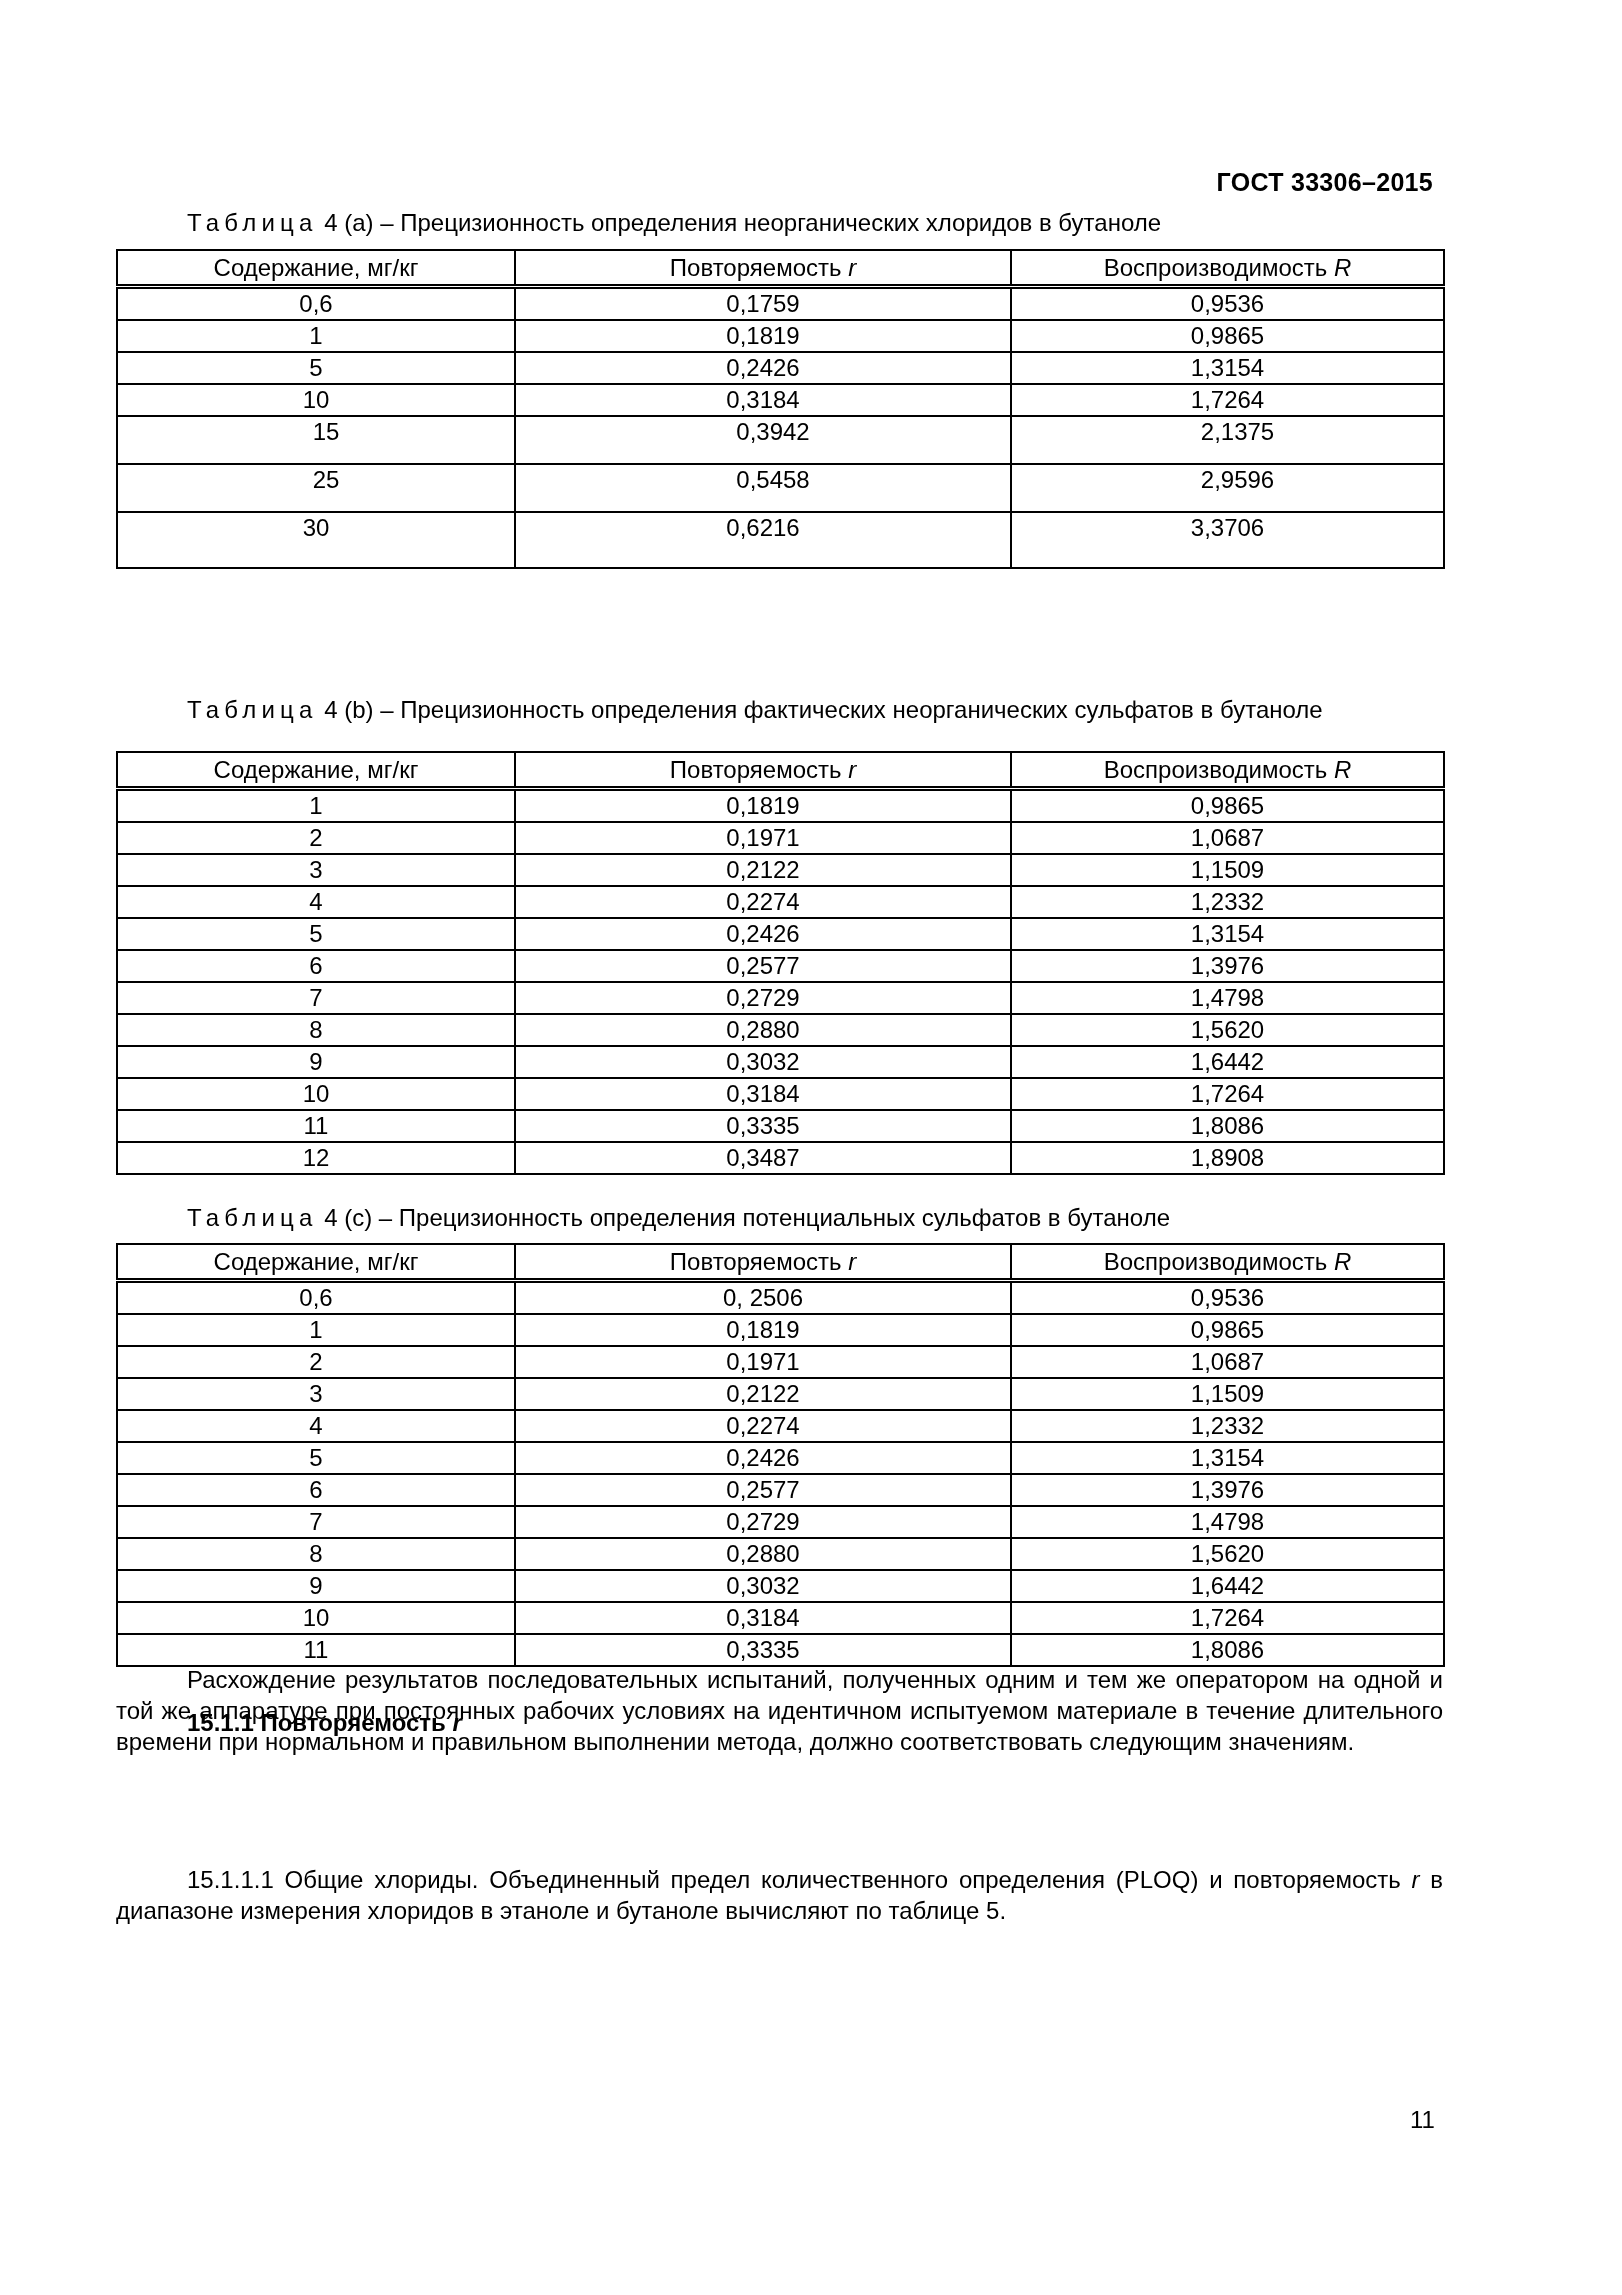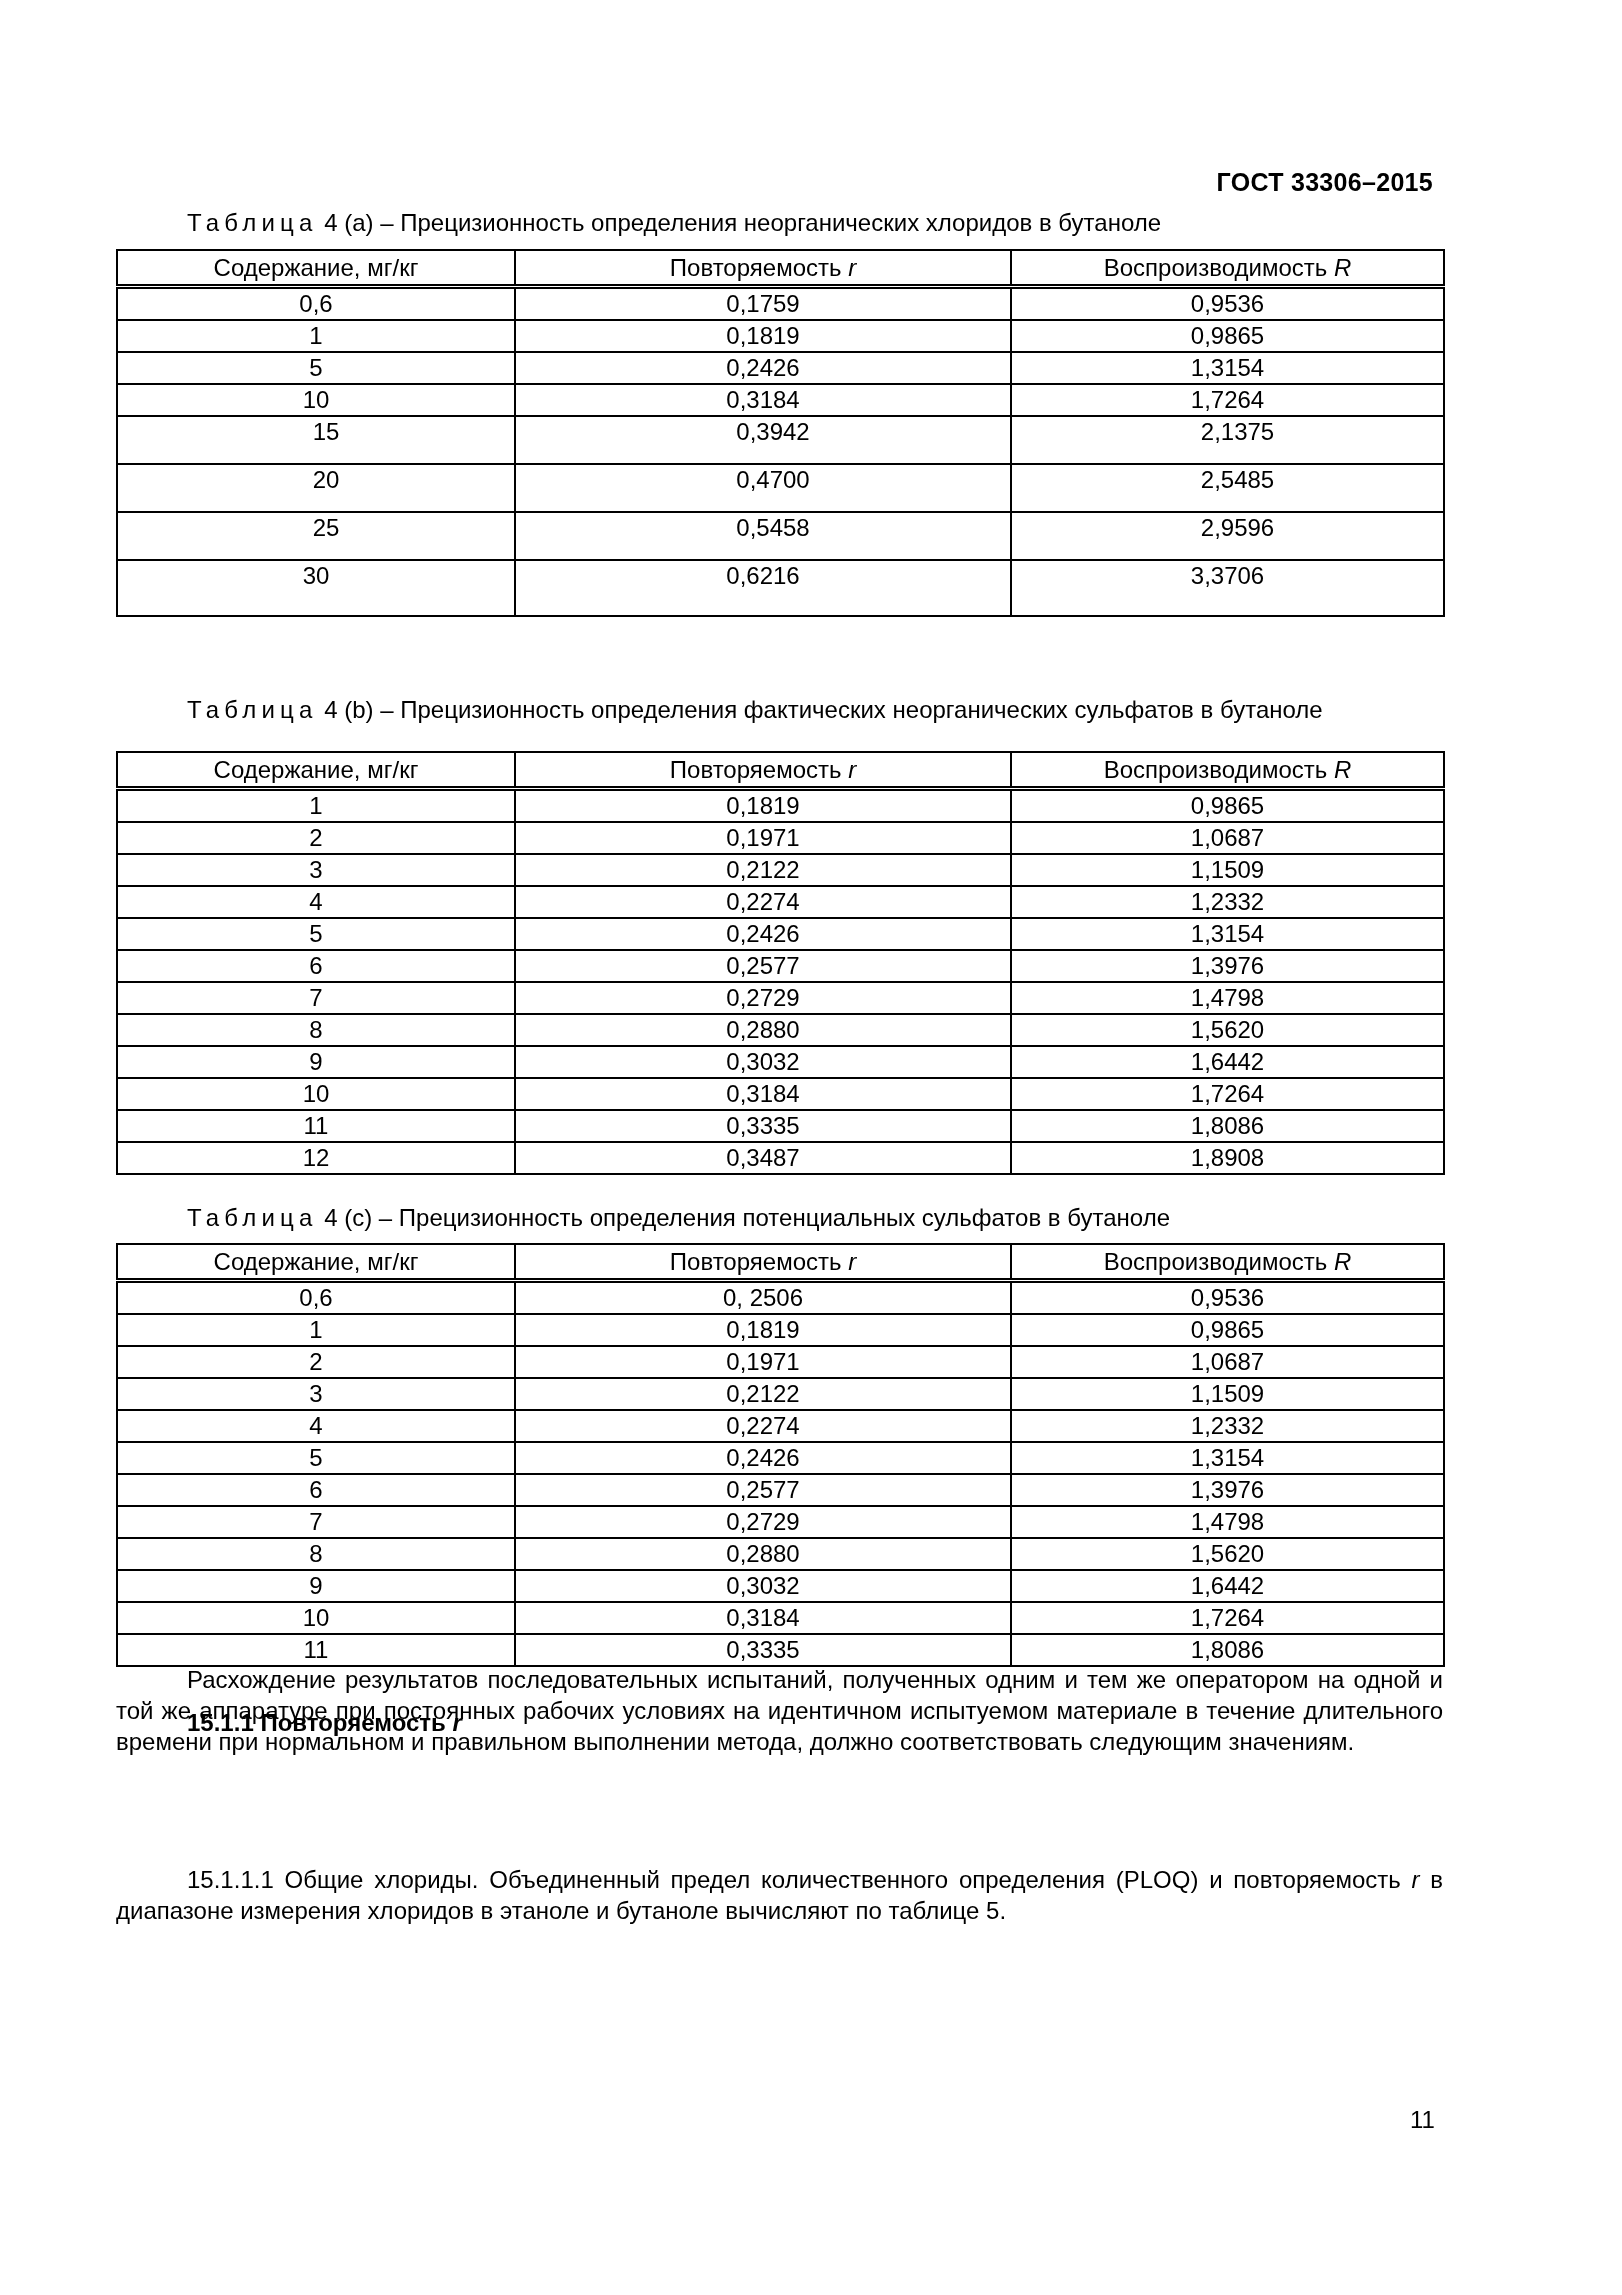--- a/index.html
+++ b/index.html
@@ -85,25 +85,20 @@
         <td>10</td>
         <td>0,3184</td>
         <td>1,7264</td>
       </tr>
     <tr class="tall">
         <td>15</td>
         <td>0,3942</td>
         <td>2,1375</td>
       </tr>
     <tr class="tall">
-        <td>20</td>
-        <td>0,4700</td>
-        <td>2,5485</td>
-      </tr>
-    <tr class="tall">
         <td>25</td>
         <td>0,5458</td>
         <td>2,9596</td>
       </tr>
     <tr class="taller">
         <td>30</td>
         <td>0,6216</td>
         <td>3,3706</td>
       </tr>
   </tbody>

